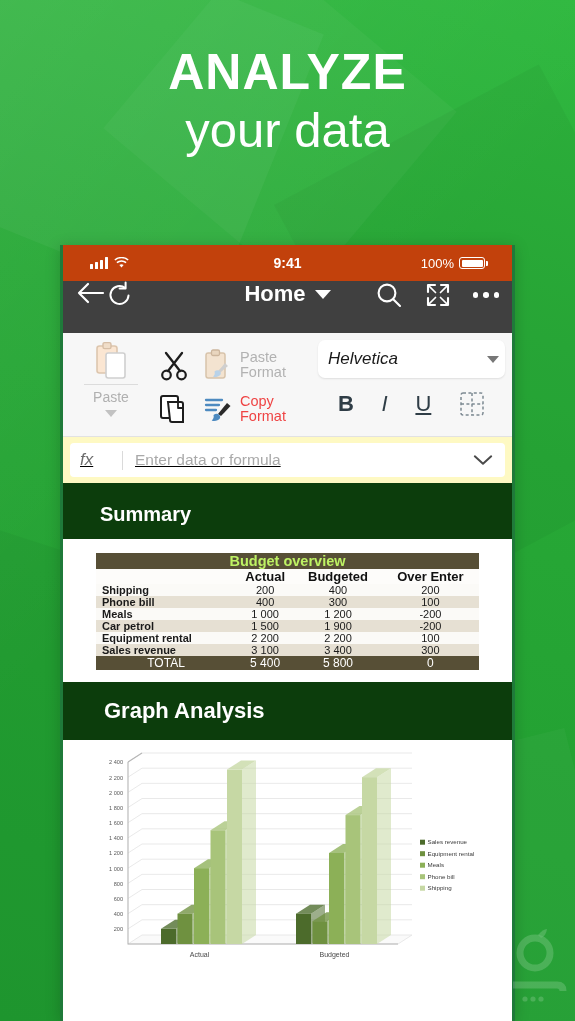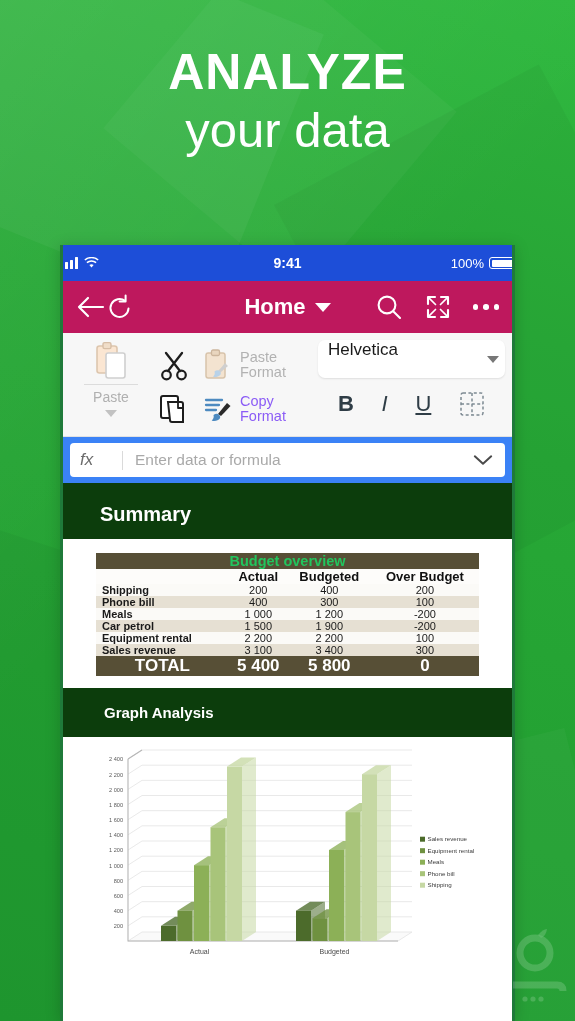--- a/index.html
+++ b/index.html
@@ -48,39 +48,39 @@
     position:absolute; left:60px; top:245px;
     width:455px; height:776px;
     background:#fff; overflow:hidden; z-index:10;
     box-shadow:0 2px 14px rgba(0,0,0,.18);
   }
   .phone-edge-l{ position:absolute; left:0; top:0; bottom:0; width:3px; background:#1f7a3a; z-index:30;}
   .phone-edge-r{ position:absolute; right:0; top:0; bottom:0; width:3px; background:#1f7a3a; z-index:30;}
 
   
   .statusbar{
-    height:36px; background:#1d4ed8; color:#fff;
-    display:flex; align-items:center; padding:0 0;
+    height:36px; background:#c2410c; color:#fff;
+    display:flex; align-items:center; padding:0 30px;
     font-size:14px; position:relative;
   }
   .sb-left{ display:flex; align-items:center; gap:6px; }
   .bars{ display:flex; align-items:flex-end; gap:2px; height:12px; }
   .bars i{ display:block; width:3px; background:#fff; border-radius:.5px;}
   .bars i:nth-child(1){height:5px}.bars i:nth-child(2){height:7px}
   .bars i:nth-child(3){height:9px}.bars i:nth-child(4){height:12px}
   .sb-time{ position:absolute; left:0; right:0; text-align:center; font-weight:bold; font-size:14px;}
   .sb-right{ margin-left:auto; display:flex; align-items:center; gap:5px; font-size:13px; font-weight:500; z-index:2;}
   .batt{ width:26px; height:12px; border:1.5px solid #fff; border-radius:3px; position:relative; padding:1.5px;}
   .batt::after{content:"";position:absolute;right:-4px;top:3px;width:2.5px;height:5px;background:#fff;border-radius:0 1px 1px 0;}
   .batt i{display:block;height:100%;width:100%;background:#fff;border-radius:1px;}
 
   
   .navbar{
-    height:52px; background:#be185d; color:#fff;
-    display:flex; align-items:center; padding:0 16px; position:relative;
+    height:52px; background:#404040; color:#fff;
+    display:flex; align-items:flex-start; padding:0 16px; position:relative;
   }
   .nav-title{
     position:absolute; left:0; right:0; text-align:center;
     font-size:22px; font-weight:bold; pointer-events:none;
     display:flex; align-items:center; justify-content:center; gap:9px;
   }
   .caret{ width:0;height:0;border-left:8px solid transparent;border-right:8px solid transparent;border-top:9px solid #fff;}
   .nav-right{ margin-left:auto; display:flex; align-items:center; gap:22px; z-index:2;}
   .dots{ display:flex; gap:5px;}
   .dots i{ width:5.5px;height:5.5px;border-radius:50%;background:#fff;display:block;}
@@ -91,85 +91,87 @@
     border-bottom:1px solid #e2e2e2;
   }
   .rib-left{ width:250px; display:flex; padding:5px 0 0 14px; }
   .paste-col{ width:74px; display:flex; flex-direction:column; align-items:center; padding-top:3px;}
   .paste-lbl{ font-size:14px; color:#b0b0b0; margin-top:2px; }
   .paste-caret{ width:0;height:0;border-left:6px solid transparent;border-right:6px solid transparent;border-top:7px solid #c2c2c2;margin-top:5px;}
   .paste-div{ width:54px;height:1px;background:#dcdcdc;margin:3px 0 2px;}
   .cut-col{ width:52px; display:flex; flex-direction:column; align-items:center; justify-content:space-around; padding:6px 0;}
   .fmt-col{ flex:1; display:flex; flex-direction:column; justify-content:space-around; padding:5px 0 5px 4px;}
   .fmt-row{ display:flex; align-items:center; gap:6px;}
-  .fmt-txt{ font-size:14.5px; line-height:1.06; color:#8b5cf6;}
+  .fmt-txt{ font-size:14.5px; line-height:1.06; color:#ef4444;}
   .fmt-txt.dim{ color:#b2b2b2; }
 
   .rib-right{ flex:1; display:flex; flex-direction:column; padding:7px 10px 7px 8px; }
   .fontbox{
     height:38px; background:#fff; border-radius:7px;
-    display:flex; align-items:flex-start; padding:0 10px;
+    display:flex; align-items:center; padding:0 10px;
     font-size:17px; color:#1a1a1a; position:relative;
     box-shadow:0 1px 2px rgba(0,0,0,.10);
+    font-style:italic;
   }
   .fontbox .fb-caret{ position:absolute; right:6px; top:50%; margin-top:-3px;
     width:0;height:0;border-left:6px solid transparent;border-right:6px solid transparent;border-top:7px solid #777;}
   .fmt-btns{ flex:1; display:flex; align-items:center; justify-content:space-around; padding:0 6px;}
   .fb{ font-size:22px; color:#2f3d46; }
   .fb.b{ font-weight:bold; }
   .fb.i{ font-style:italic; font-weight:500; }
   .fb.u{ text-decoration:underline; }
 
   
   .formulabar{
-    height:46px; background:#3b82f6; display:flex; align-items:center;
+    height:46px; background:#fef9c3; display:flex; align-items:center;
     padding:0 10px;
+    text-decoration:underline;
   }
   .fbar-inner{
     flex:1; height:34px; background:#fff; border-radius:4px;
     display:flex; align-items:center; padding:0 10px;
   }
   .fx{ font-style:italic; font-size:17px; color:#6c6c6c; width:42px; }
   .fsep{ width:1px; height:19px; background:#dadada; margin-right:12px;}
   .fph{ font-size:15.5px; color:#a9a9a9; flex:1;}
   .fchev{ color:#555; font-size:19px; padding-right:2px;}
 
   
   .band{
     background:#0c3d0c; color:#fff;
     font-size:20px; font-weight:bold;
     padding:20px 0 13px 40px;
   }
-  .band.tall{ padding:16px 0 16px 44px; font-size:15px;}
+  .band.tall{ padding:16px 0 16px 44px; font-size:22px;}
 
   
   .sheet{ background:#fff; padding:14px 36px 12px 36px; }
 
   
   table.budget{ width:100%; border-collapse:collapse; }
   table.budget th, table.budget td{ padding:0; }
   .bt-title td{
-    background:#574f36; color:#22c55e; text-align:center;
+    background:#574f36; color:#bef264; text-align:center;
     font-size:14.5px; font-weight:bold; padding:5px 0;
   }
   .bt-head td{
     font-size:13px; font-weight:bold; color:#111;
     text-align:center; padding:3px 0 4px;
     background:#fdfcfa;
   }
   .bt-head td.lbl{ background:#fdfcfa; }
   .bt-row td{
     font-size:11px; padding:3.5px 0; color:#1a1a1a;
   }
   .bt-row td.lbl{ text-align:left; padding-left:6px; font-weight:bold; font-size:11px;}
   .bt-row td.num{ text-align:center; }
   .bt-row.alt td{ background:#e6e0d3; }
   .bt-row.plain td{ background:#fbfaf7; }
   .bt-total td{
-    background:#574f36; color:#fff; font-weight:bold; font-size:17px;
+    background:#574f36; color:#fff; font-weight:normal; font-size:12px;
     padding:4px 0;
   }
   .bt-total td.lbl{ text-align:center; }
   .bt-total td.num{ text-align:center; }
 
   
   .chartwrap{ background:#fff; padding:8px 0 0 0; position:relative; height:250px; }
   .chart-title{ text-align:center; font-size:11.5px; color:#404040; margin-bottom:2px;}
   .chart-svg{ display:block; margin:0 auto; }
   .legend-item{ font-size:6.2px; fill:#3a3a3a; }
@@ -347,21 +349,21 @@
   <div class="sheet">
     <table class="budget">
       <tbody id="budget-body">
         <tr class="bt-title">
           <td colspan="4">Budget overview</td>
         </tr>
         <tr class="bt-head">
           <td class="lbl"></td>
           <td>Actual</td>
           <td>Budgeted</td>
-          <td>Over Budget</td>
+          <td>Over Enter</td>
         </tr>
       <tr class="bt-row plain">
             <td class="lbl">Shipping</td>
             <td class="num">200</td>
             <td class="num">400</td>
             <td class="num">200</td>
           </tr>
           <tr class="bt-row alt">
             <td class="lbl">Phone bill</td>
             <td class="num">400</td>

